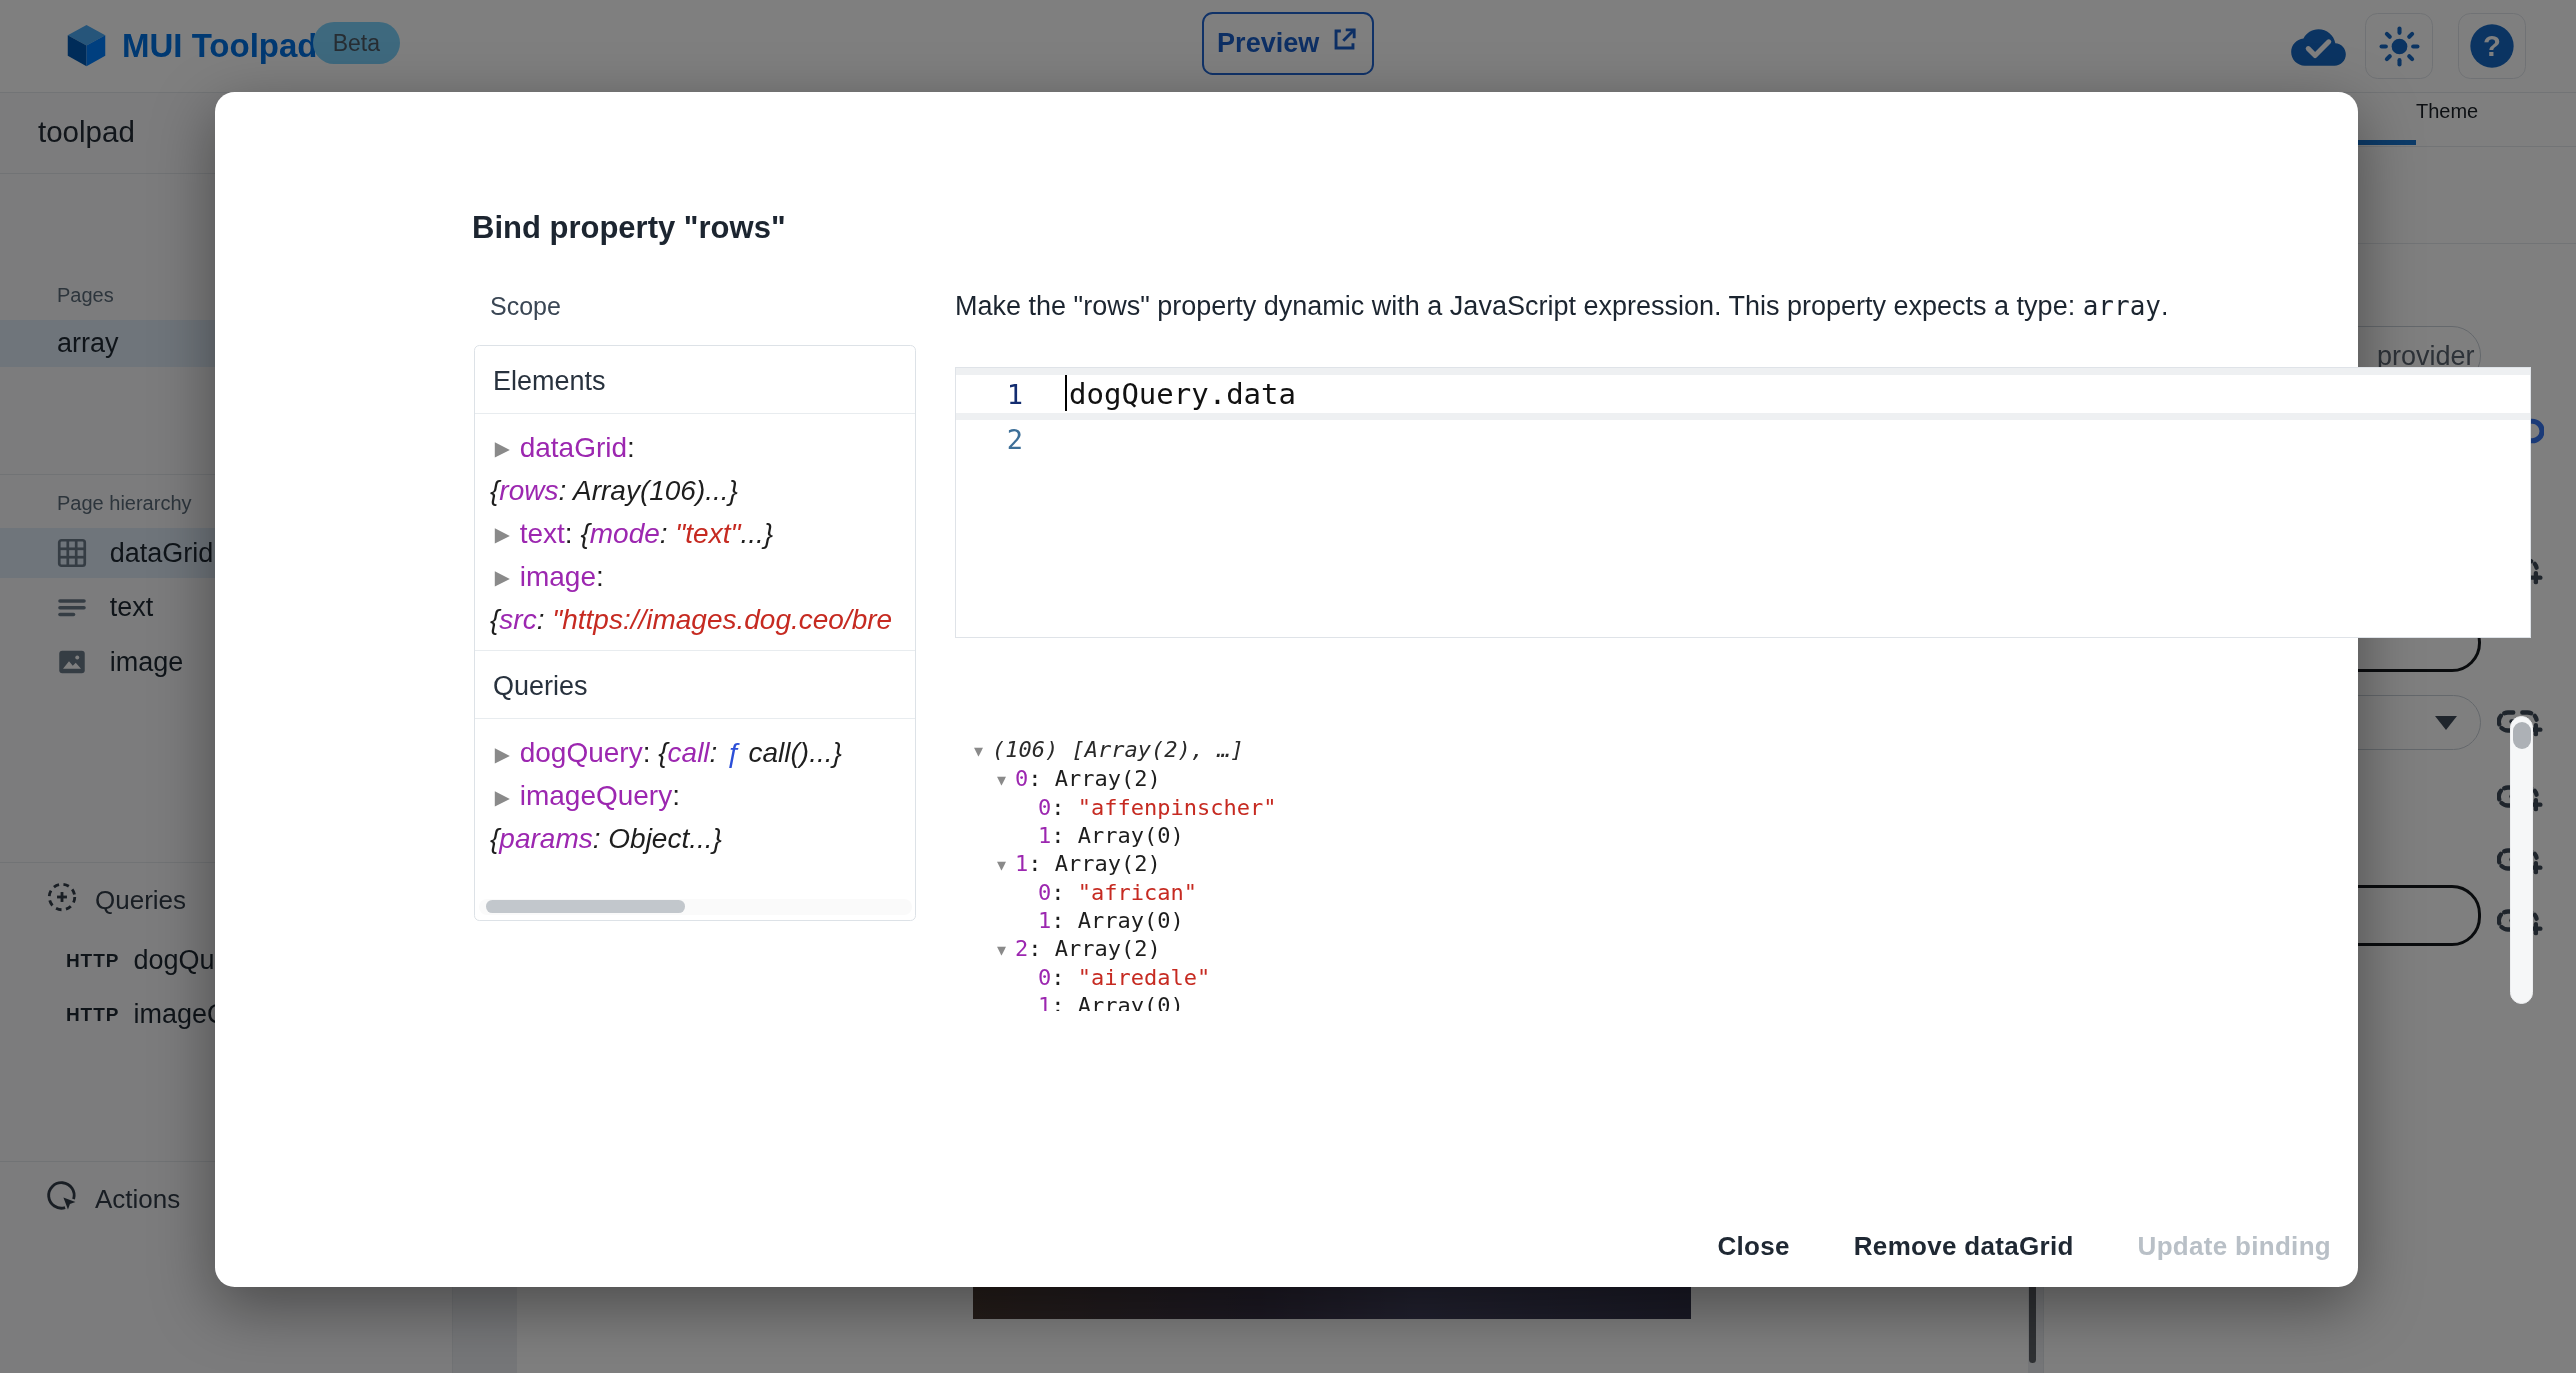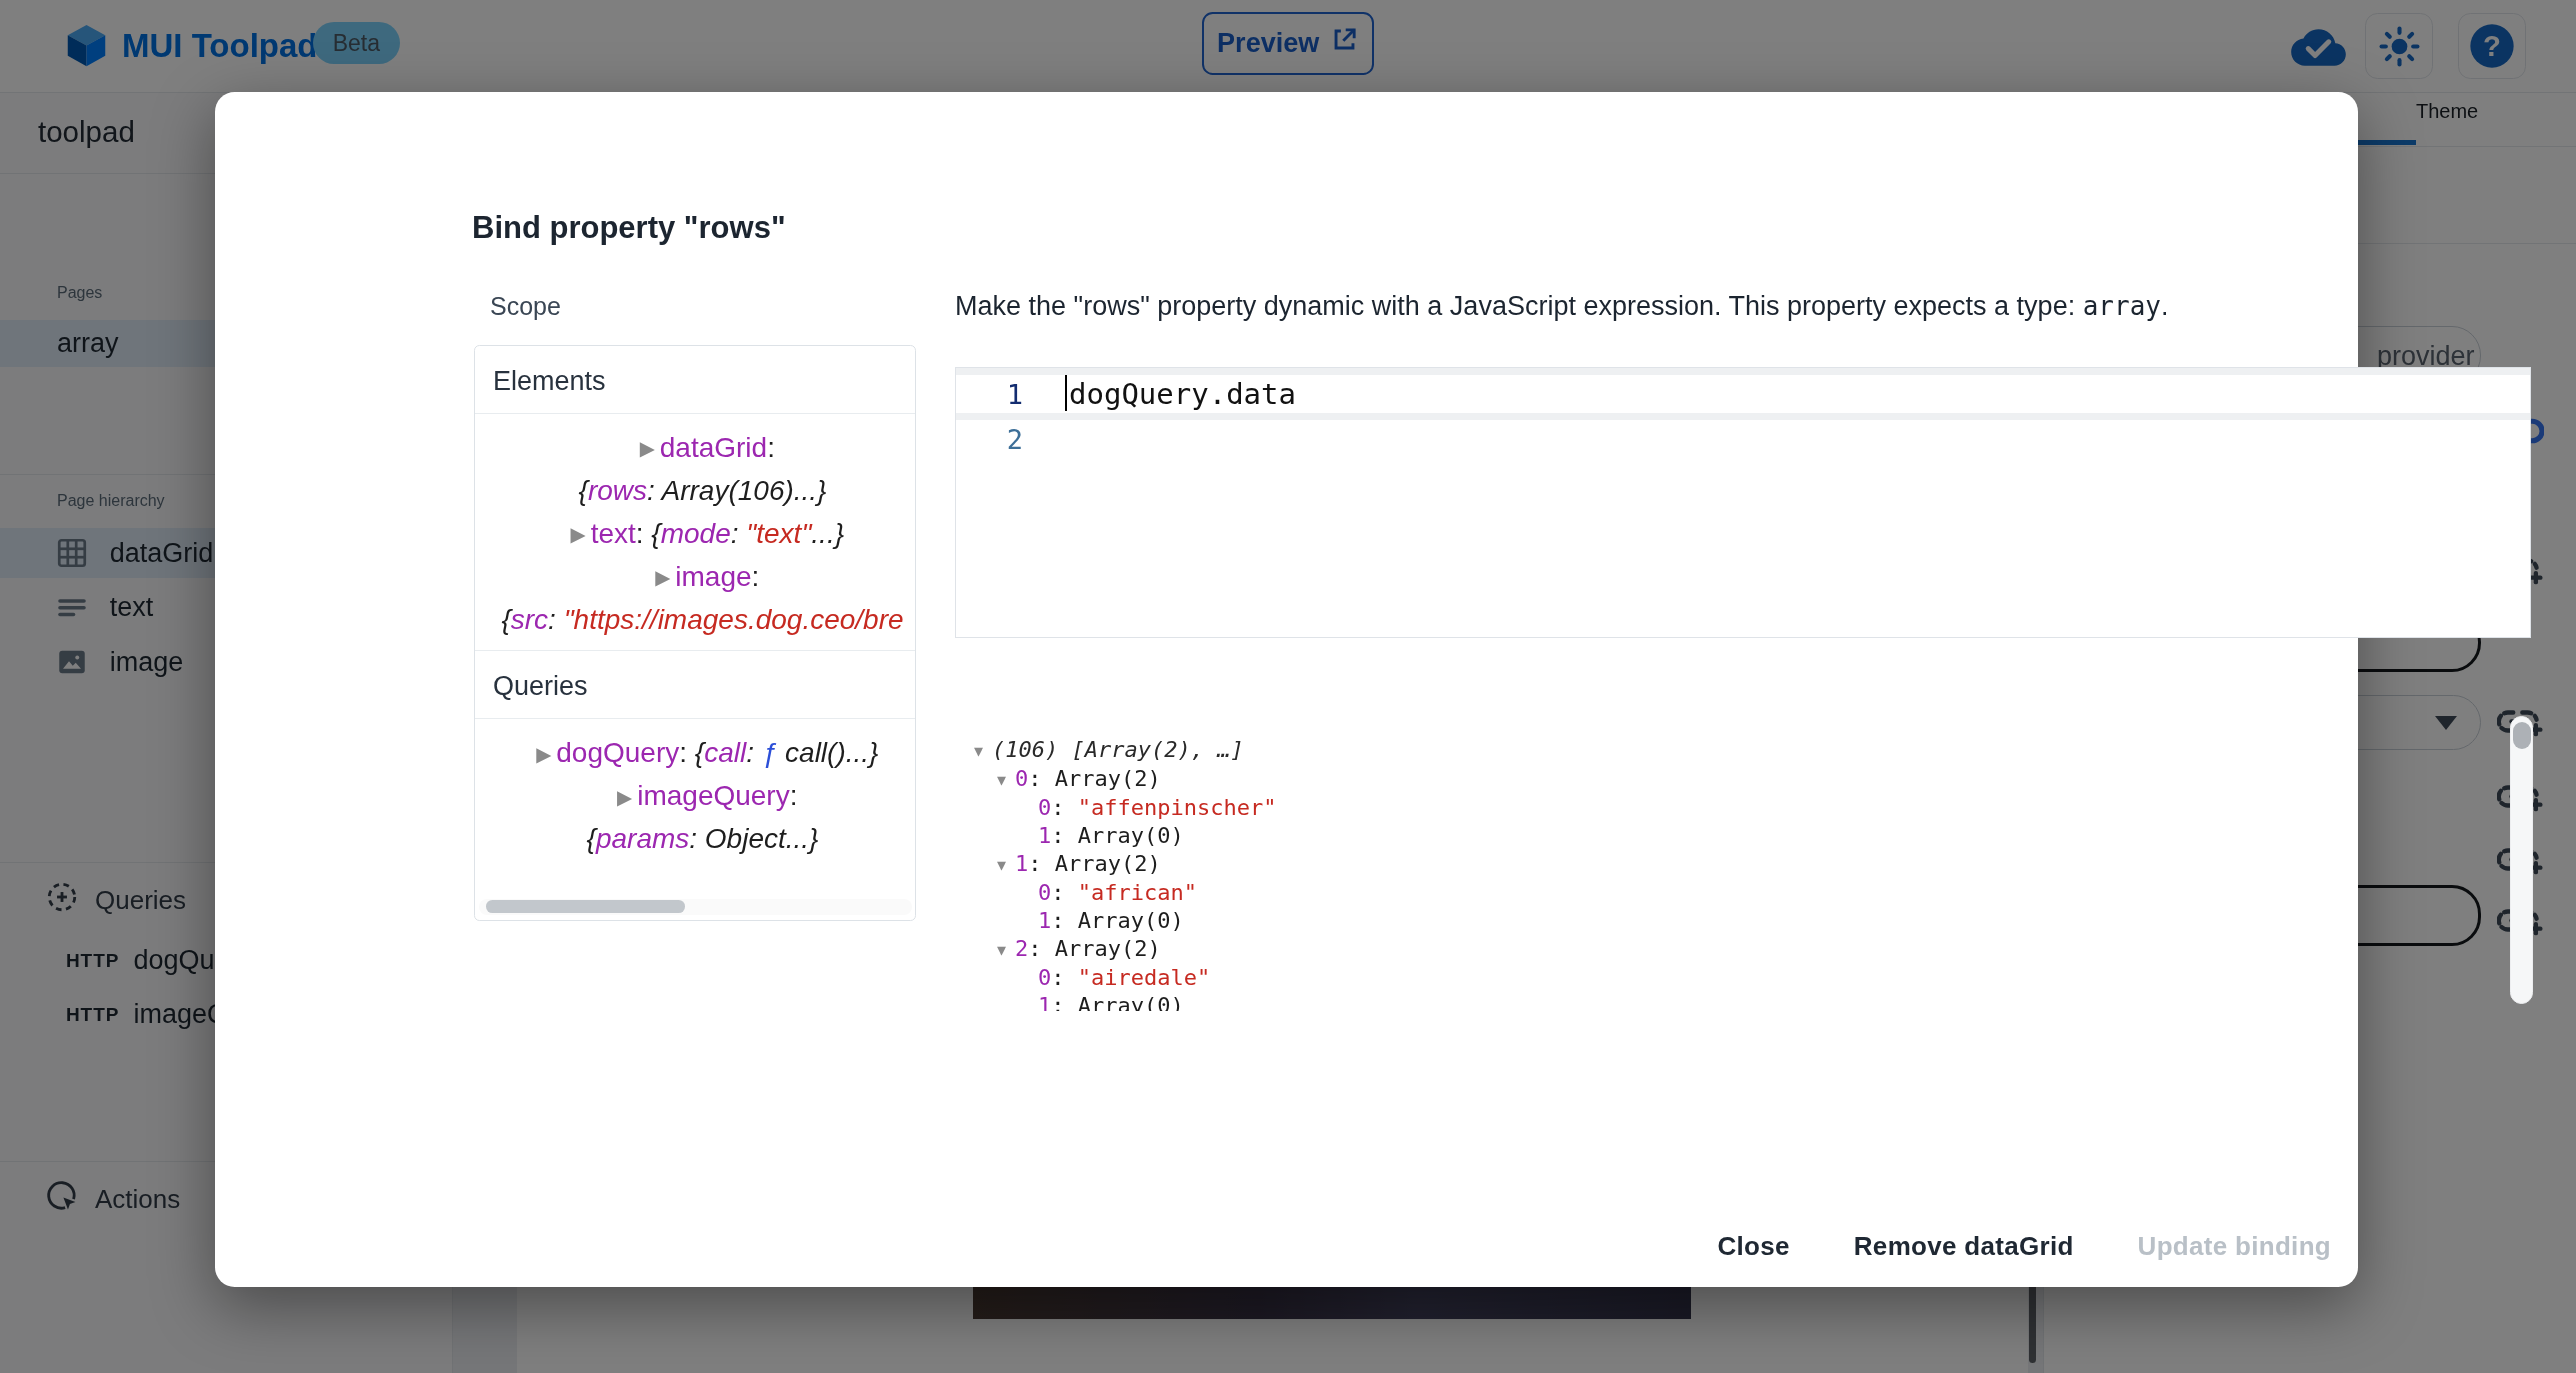--- a/index.html
+++ b/index.html
@@ -17,21 +17,21 @@
   .preview-btn { position:absolute; left:1202px; top:11.6px; width:172px; height:63px;
     border:2.2px solid #2065D1; border-radius:10.7px; display:flex; align-items:center;
     justify-content:center; gap:10.7px; color:#1A5FC8; font-weight:700; font-size:27px; background:transparent; }
   .iconbtn { position:absolute; display:flex; align-items:center; justify-content:center; }
   .sq { border:1.8px solid #E1E5EA; border-radius:12.5px; }
 
   #sidebar { position:absolute; left:0; top:93px; width:453px; height:1281px;
     background:#F8F9FB; border-right:1.8px solid #E3E7EB; }
   .sb-approw { position:absolute; left:0; top:0; width:100%; height:81px; border-bottom:1.8px solid #E3E7EB; }
   .sb-appname { position:absolute; left:38px; top:21.5px; font-size:29.5px; color:#242D36; }
-  .sb-header { position:absolute; left:57px; font-size:16px; color:#5B6B79; }
+  .sb-header { position:absolute; left:57px; font-size:20px; color:#5B6B79; }
   .sb-item { position:absolute; left:0; width:100%; height:47px; display:flex; align-items:center; }
   .sb-item.sel { background:#DFEAF7; }
   .sb-item .lbl { font-size:27px; color:#1F2933; }
   .sb-div { position:absolute; left:0; width:100%; border-top:1.8px solid #E3E7EB; }
   .http-tag { font-size:19px; font-weight:700; letter-spacing:0.9px; color:#1F2933; }
   .sb-sech { position:absolute; display:flex; align-items:center; gap:16px; font-size:26px; color:#333D49; }
 
   #canvas { position:absolute; left:453px; top:93px; width:1590px; height:1281px; background:#ECEFF2; }
   #page-surface { position:absolute; left:64px; top:0; width:1511px; height:1281px; background:#fff; }
   #dog-img { position:absolute; left:456px; top:1150px; width:718px; height:76px;
@@ -57,21 +57,21 @@
   #modal { position:absolute; left:215px; top:92px; width:2143px; height:1195px; z-index:20;
     background:#fff; border-radius:19.7px; box-shadow:0 19.7px 63px rgba(0,0,0,.4); }
   #modal-title { position:absolute; left:257px; top:118px; font-size:31px; font-weight:600; color:#1C2530; }
   #scope-label { position:absolute; left:275px; top:200px; font-size:25px; font-weight:500; color:#3A4654; }
   #scope-box { position:absolute; left:259px; top:253px; width:442px; height:576px;
     border:1.8px solid #DDE2E7; border-radius:5.4px; background:#fff; overflow:hidden; }
   .scope-h { position:relative; font-size:27px; color:#28323E; padding:19.7px 0 16px 18px; }
   .scope-h.mid { border-top:1.8px solid #E8ECEF; }
   .scope-hline { border-bottom:1.8px solid #E8ECEF; }
   .scope-list { padding:12.5px 0 9px 0; }
-  .srow { padding-left:19.7px; height:43px; line-height:43px; font-size:28px; white-space:nowrap;text-align:center; }
+  .srow { padding-left:19.7px; height:43px; line-height:43px; font-size:28px; white-space:nowrap; }
   .srow.wrap { padding-left:15px; }
   .tri { color:#8A8A8A; font-size:19.7px; display:inline-block; width:25px; vertical-align:1.8px; }
   .tk-p  { color:#1E1E1E; }
   .tk-pi { color:#1E1E1E; font-style:italic; }
   .tk-k  { color:#9C27B0; }
   .tk-ki { color:#9C27B0; font-style:italic; }
   .tk-si { color:#C62A21; font-style:italic; }
   .tk-s  { color:#C62A21; }
   .tk-fn { color:#2C4FD8; font-style:italic; }
   .tk-root { color:#2A2A2A; font-style:italic; }

